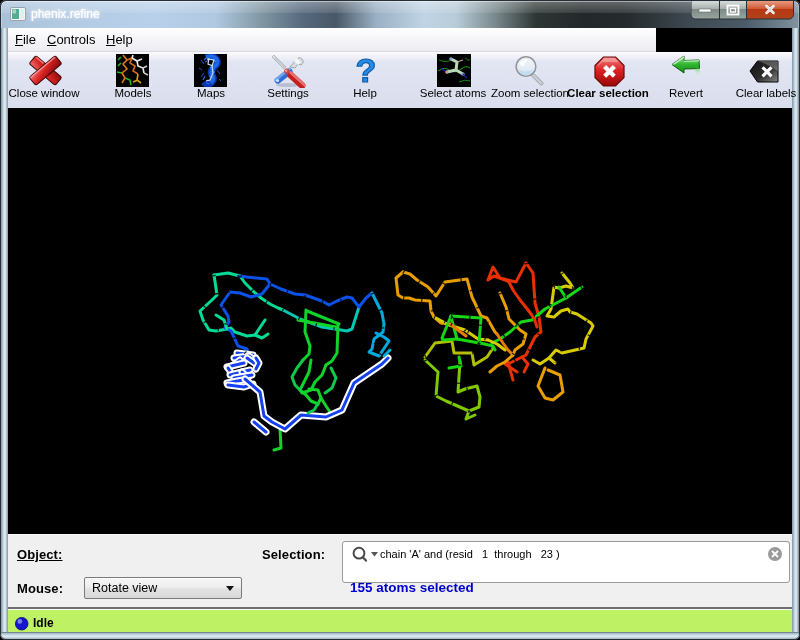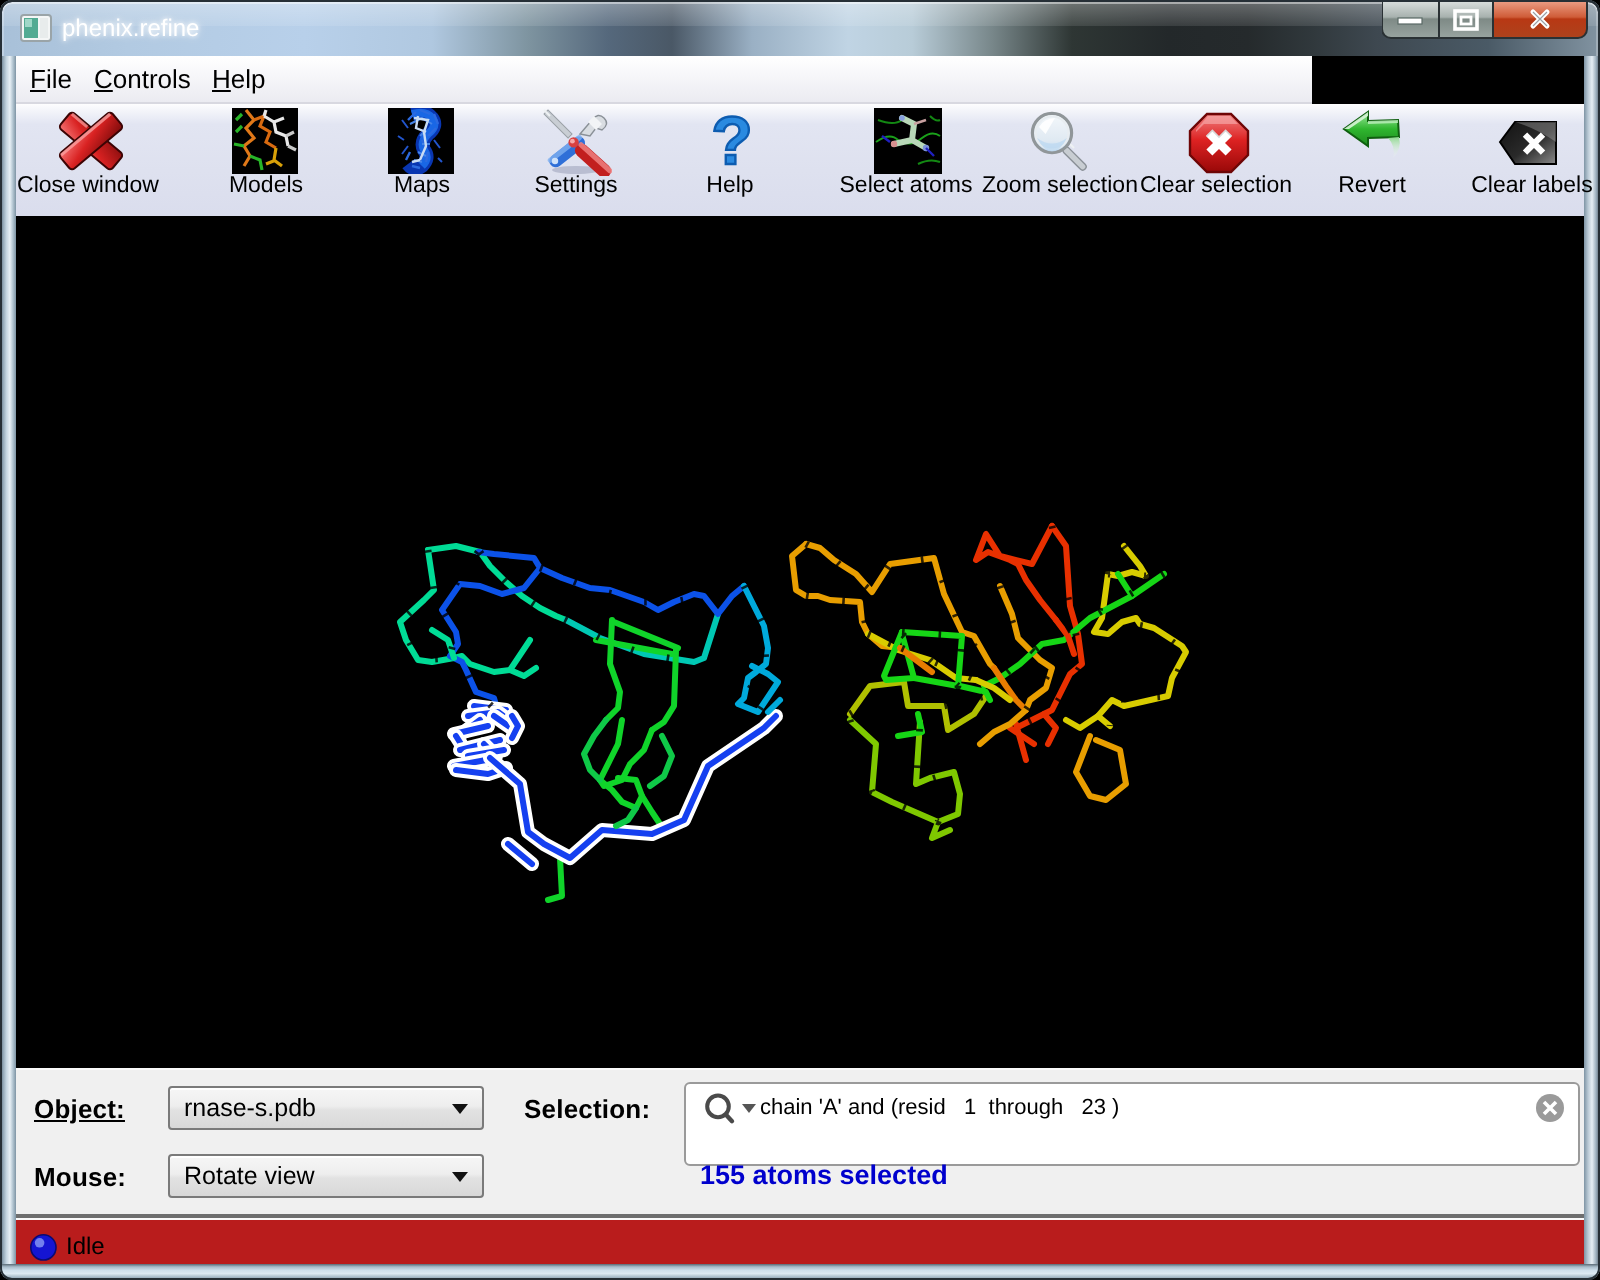--- a/index.html
+++ b/index.html
@@ -59,21 +59,21 @@
   .combo .ctext{position:absolute;left:7px;top:3px;}
   .combo .arr{position:absolute;right:7px;top:8px;width:0;height:0;
     border-left:4px solid transparent;border-right:4px solid transparent;border-top:5px solid #111;}
   #searchbox{position:absolute;left:342px;top:541px;width:448px;height:42px;background:#fff;
     border:1px solid #9a9a9a;border-radius:3px;box-sizing:border-box;}
   #seltext{position:absolute;left:37px;top:6px;font-size:11px;color:#000;}
   #atoms{position:absolute;left:350px;top:580px;font-size:13.5px;font-weight:bold;color:#0000cd;}
 
   
   #sep{left:8px;top:607px;width:784px;height:2px;background:#6e6e6e;border-bottom:1px solid #fafafa;}
-  #status{left:8px;top:610px;width:784px;height:22px;background:#b91c1c;font-size:12px;color:#000;}
+  #status{left:8px;top:610px;width:784px;height:22px;background:#bef264;font-size:12px;color:#000;font-weight:bold;}
 </style>
 </head>
 <body>
 <div id="win">
 
   <div id="titlebar" class="abs"></div>
   <div class="abs" style="left:10px;top:6px;width:16px;height:16px;z-index:5;">
     <svg width="16" height="16">
       <rect x="0.5" y="1.5" width="15" height="13" rx="1.5" fill="#f4f6f6" stroke="#9aa4a8"></rect>
       <rect x="2" y="3" width="7" height="10" fill="#53ab93"></rect>
@@ -126,21 +126,21 @@
   </div>
 
   <div id="toolbar" class="abs"></div>
   <div class="tlabel" style="left:-11px;">Close window</div>
   <div class="tlabel" style="left:78px;">Models</div>
   <div class="tlabel" style="left:156px;">Maps</div>
   <div class="tlabel" style="left:233px;">Settings</div>
   <div class="tlabel" style="left:310px;">Help</div>
   <div class="tlabel" style="left:398px;text-align:center;">Select atoms</div>
   <div class="tlabel" style="left:475px;">Zoom selection</div>
-  <div class="tlabel" style="left:553px;">Clear selection</div>
+  <div class="tlabel" style="left:553px;font-weight:bold;">Clear selection</div>
   <div class="tlabel" style="left:631px;">Revert</div>
   <div class="tlabel" style="left:711px;">Clear labels</div>
 
   <div class="abs" style="left:29px;top:55px;">
     <svg width="33" height="31" viewBox="0 0 33 31">
       <defs>
         <linearGradient id="redx" x1="0" y1="0" x2="1" y2="1">
           <stop offset="0" stop-color="#f47272"></stop>
             <stop offset=".45" stop-color="#d92222"></stop>
             <stop offset="1" stop-color="#7e0b0b"></stop>
@@ -448,24 +448,20 @@
           <path d="M434,317 L465,330 L488,340"></path>
         </g>
       </g>
     </svg>
   </div>
 
   <div id="panel" class="abs"></div>
   <div class="plabel" style="left:17px;top:547px;text-decoration:underline;">Object:</div>
   <div class="plabel" style="left:262px;top:547px;">Selection:</div>
   <div class="plabel" style="left:17px;top:581px;">Mouse:</div>
-  <div class="combo" style="top:543px;">
-    <span class="ctext">rnase-s.pdb</span>
-      <span class="arr"></span>
-  </div>
   <div class="combo" style="top:577px;">
     <span class="ctext">Rotate view</span>
       <span class="arr"></span>
   </div>
   <div id="searchbox">
     <svg width="36" height="23" style="position:absolute;left:4px;top:1px;">
       <circle cx="12" cy="10.2" r="5.4" fill="none" stroke="#4a4a4a" stroke-width="2"></circle>
       <line x1="16" y1="14.4" x2="19" y2="17.6" stroke="#4a4a4a" stroke-width="2.2" stroke-linecap="round"></line>
       <path d="M24,9 l7,0 l-3.5,4.5 z" fill="#555"></path>
     </svg>

